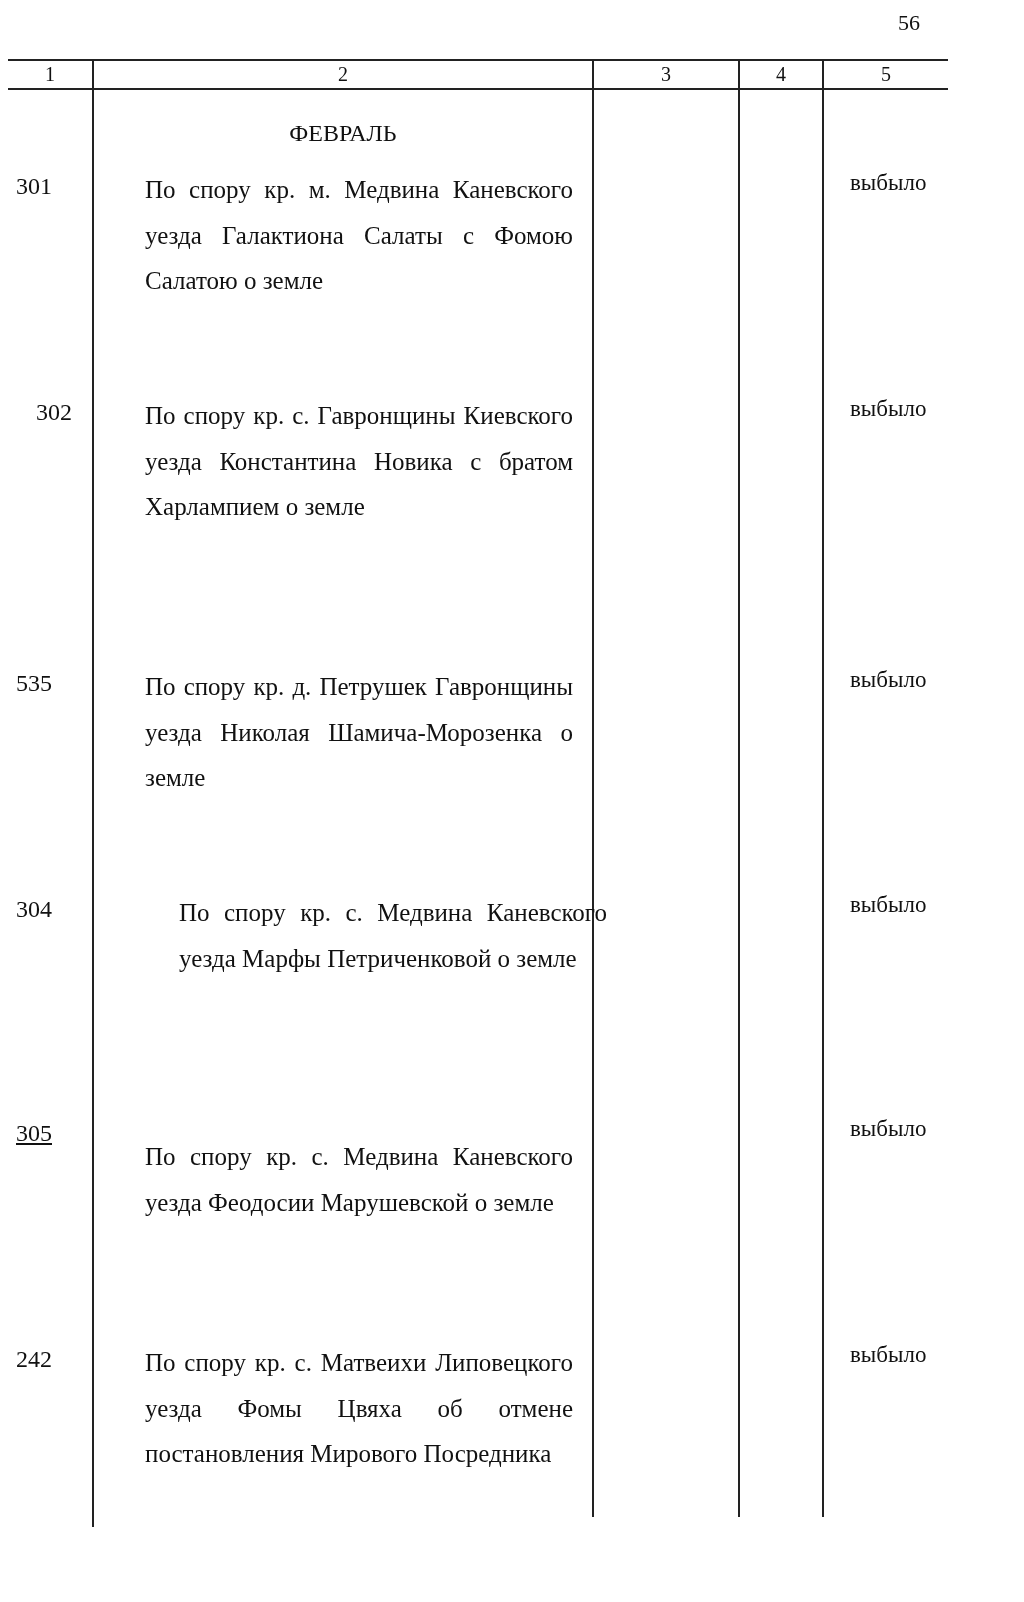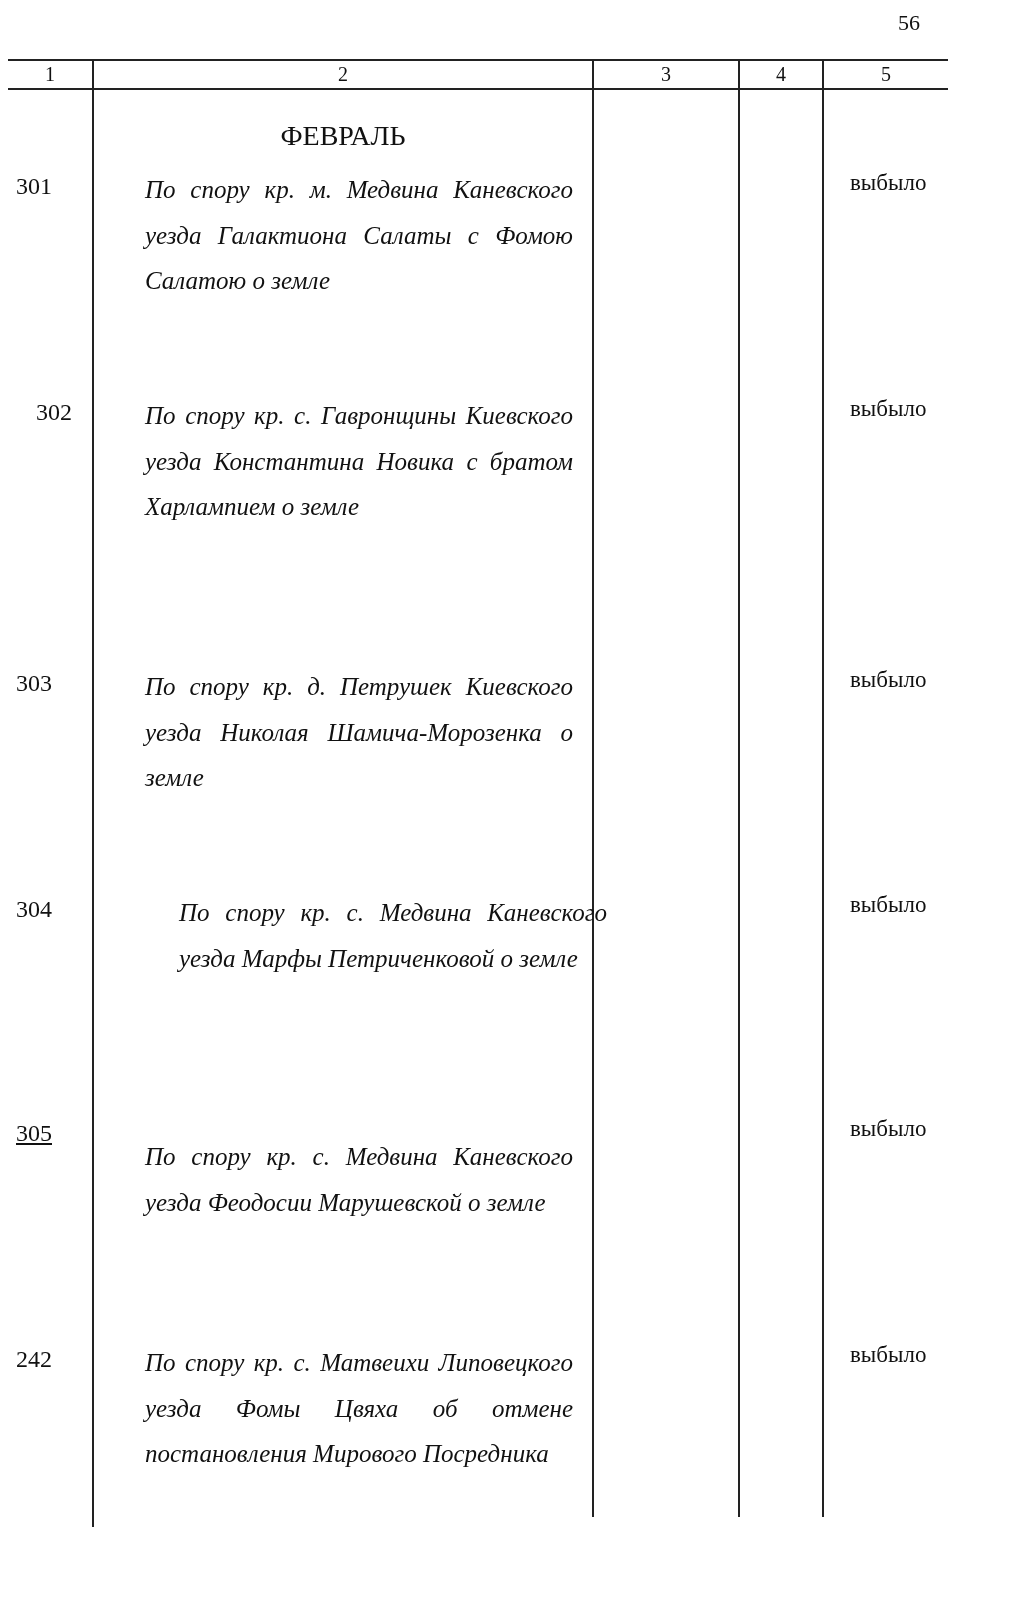--- a/index.html
+++ b/index.html
@@ -4,27 +4,26 @@
   <style>
     html, body { margin: 0; padding: 0; background: #ffffff; }
     body {
       width: 1024px; height: 1602px; position: relative; overflow: hidden;
       font-family: "Liberation Serif", "DejaVu Serif", serif; color: #111;
     }
     .page-number { position: absolute; top: 10px; left: 898px; font-size: 22px; }
     .hline { position: absolute; height: 2px; background: #222; }
     .vline { position: absolute; width: 2px; background: #222; }
     .colhead { position: absolute; top: 63px; font-size: 20px; text-align: center; }
-    .month { position: absolute; top: 120px; left: 93px; width: 500px; text-align: center; font-size: 28px; }
+    .month { position: absolute; top: 120px; left: 93px; width: 500px; text-align: center; font-size: 24px; }
     .rownum { position: absolute; left: 16px; font-size: 24px; }
     .desc {
       position: absolute; left: 145px; width: 428px;
       font-size: 25px; line-height: 45.5px; text-align: justify;
       text-align-last: left;
-      font-style: italic;
     }
     .status { position: absolute; left: 850px; font-size: 23px; }
   </style>
 </head>
 <body>
 
 <div class="page-number">56</div>
 
 <div class="hline" style="top:59px; left:8px; width:940px;"></div>
 <div class="hline" style="top:88px; left:8px; width:940px;"></div>
@@ -42,22 +41,22 @@
 <div class="month">ФЕВРАЛЬ</div>
 
 <div class="rownum" style="top:173px;">301</div>
 <div class="desc" style="top:167px;">По спору кр. м. Медвина Каневского уезда Галактиона Салаты с Фомою Салатою о земле</div>
 <div class="status" style="top:170px;">выбыло</div>
 
 <div class="rownum" style="top:399px;margin-left:20px;">302</div>
 <div class="desc" style="top:393px;">По спору кр. с. Гавронщины Киевского уезда Константина Новика с братом Харлампием о земле</div>
 <div class="status" style="top:396px;">выбыло</div>
 
-<div class="rownum" style="top:670px;">303</div>
-<div class="desc" style="top:664px;">По спору кр. д. Петрушек Киевского уезда Николая Шамича-Морозенка о земле</div>
+<div class="rownum" style="top:670px;">535</div>
+<div class="desc" style="top:664px;">По спору кр. д. Петрушек Гавронщины уезда Николая Шамича-Морозенка о земле</div>
 <div class="status" style="top:667px;">выбыло</div>
 
 <div class="rownum" style="top:896px;">304</div>
 <div class="desc" style="top:890px;margin-left:34px;">По спору кр. с. Медвина Каневского уезда Марфы Петриченковой о земле</div>
 <div class="status" style="top:892px;">выбыло</div>
 
 <div class="rownum" style="top:1120px;text-decoration:underline;">305</div>
 <div class="desc" style="top:1134px;">По спору кр. с. Медвина Каневского уезда Феодосии Марушевской о земле</div>
 <div class="status" style="top:1116px;">выбыло</div>
 

